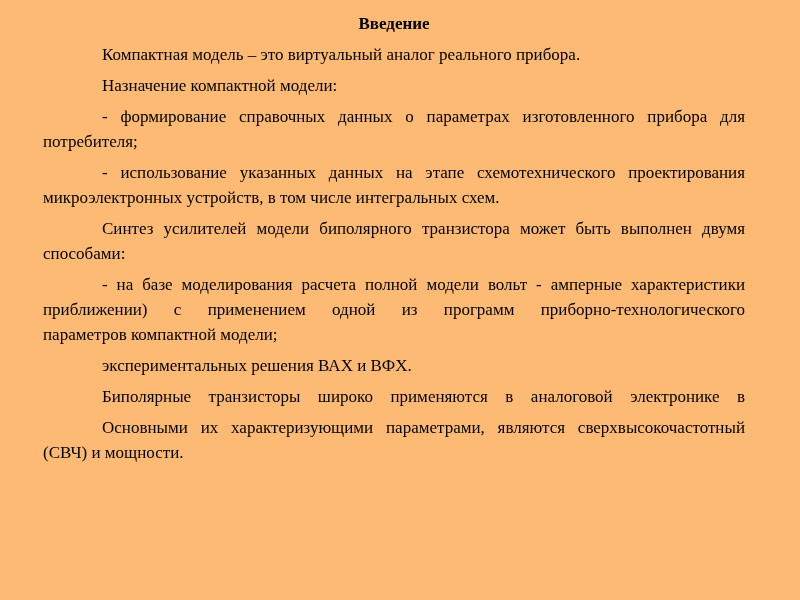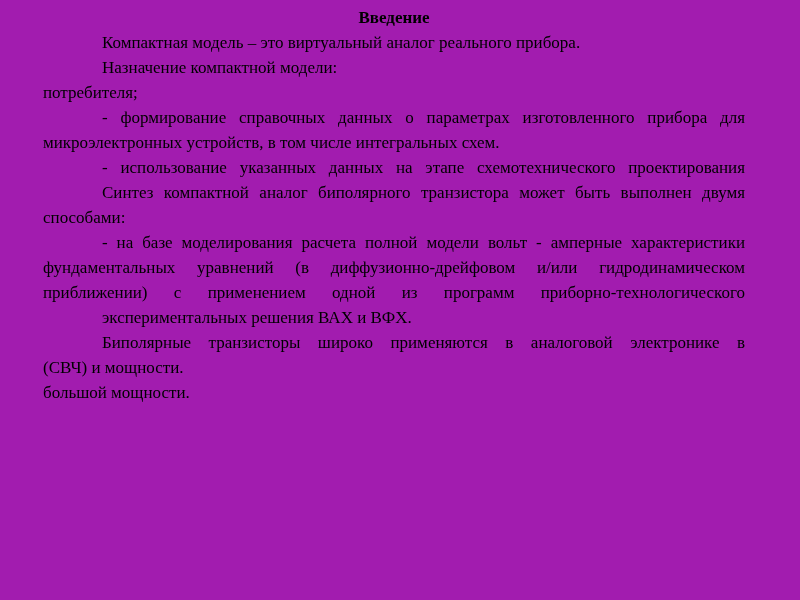--- a/index.html
+++ b/index.html
@@ -5,57 +5,58 @@
   html, body {
     margin: 0;
     padding: 0;
     background: #ffffff;
   }
   .page {
     position: relative;
     width: 800px;
     height: 600px;
     box-sizing: border-box;
-    padding: 5px 55px 0 43px;
-    background: #a21caf;
+    padding: 11px 55px 0 43px;
+    background: #fdba74;
     font-family: "Liberation Serif", "DejaVu Serif", serif;
     font-size: 17px;
     color: #000000;
     overflow: hidden;
   }
   .line {
     height: 25px;
     line-height: 25px;
     text-align: left;
   }
   .title {
     text-align: center;
     font-weight: bold;
   }
   .indent {
     text-indent: 59px;
+    margin-top: 6px;
   }
   .justify {
     text-align: justify;
     text-align-last: justify;
   }
 </style>
 </head>
 <body>
 
 <div class="page">
   <div class="line title">Введение</div>
   <div class="line indent">Компактная модель – это виртуальный аналог реального прибора.</div>
   <div class="line indent">Назначение компактной модели:</div>
+  <div class="line indent justify">- формирование справочных данных о параметрах изготовленного прибора для</div>
   <div class="line">потребителя;</div>
-  <div class="line indent justify">- формирование справочных данных о параметрах изготовленного прибора для</div>
+  <div class="line indent justify">- использование указанных данных на этапе схемотехнического проектирования</div>
   <div class="line">микроэлектронных устройств, в том числе интегральных схем.</div>
-  <div class="line indent justify">- использование указанных данных на этапе схемотехнического проектирования</div>
-  <div class="line indent justify">Синтез компактной аналог биполярного транзистора может быть выполнен двумя</div>
+  <div class="line indent justify">Синтез усилителей модели биполярного транзистора может быть выполнен двумя</div>
   <div class="line">способами:</div>
   <div class="line indent justify">- на базе моделирования расчета полной модели вольт - амперные характеристики</div>
-  <div class="line justify">фундаментальных уравнений (в диффузионно-дрейфовом и/или гидродинамическом</div>
   <div class="line justify">приближении) с применением одной из программ приборно-технологического</div>
+  <div class="line">параметров компактной модели;</div>
   <div class="line indent">экспериментальных решения ВАХ и ВФХ.</div>
   <div class="line indent justify">Биполярные транзисторы широко применяются в аналоговой электронике в</div>
+  <div class="line indent justify">Основными их характеризующими параметрами, являются сверхвысокочастотный</div>
   <div class="line">(СВЧ) и мощности.</div>
-  <div class="line">большой мощности.</div>
 </div>
 
 </body></html>

